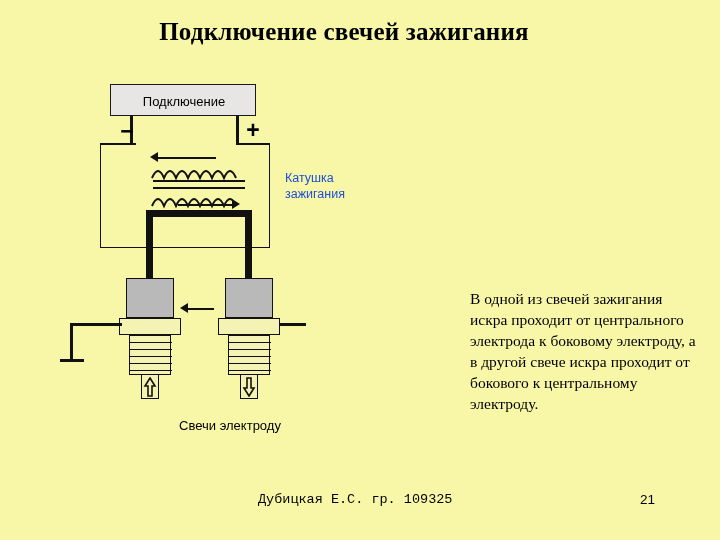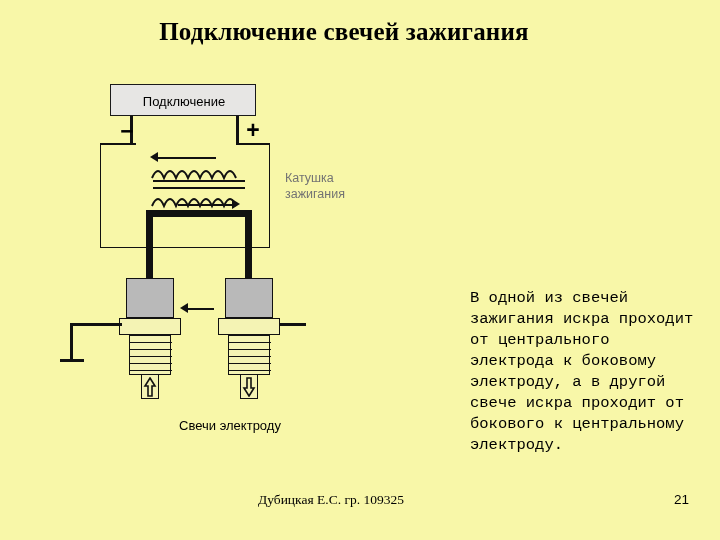--- a/index.html
+++ b/index.html
@@ -133,53 +133,52 @@
   #gap-arrow-line { left: 126px; top: 238px; width: 28px; height: 2px; background: #111; }
   #gap-arrow-head {
     left: 120px; top: 233px; width: 0; height: 0;
     border-top: 5px solid transparent; border-bottom: 5px solid transparent;
     border-right: 8px solid #111;
   }
 
   
   #coil-label {
     left: 225px; top: 100px; width: 150px;
-    font-size: 12.5px; line-height: 16px; color: #737373;
+    font-size: 12.5px; line-height: 16px; color: #1d4ed8;
   }
   #plugs-label {
     left: 60px; top: 348px; width: 220px; text-align: center;
     font-size: 13px; color: #000;
   }
 
   
   #body-text {
     position: absolute;
     left: 470px;
     top: 288px;
     width: 232px;
-    font-family: Liberation Mono, monospace;
+    font-family: Liberation Serif, serif;
     font-size: 15.5px;
     line-height: 21px;
     color: #000;
     text-align: left;
   }
 
   
   #footer-author {
     position: absolute;
     left: 258px; top: 492px;
     font-size: 13.5px; color: #000;
-    font-family: Liberation Serif, serif;
+    font-family: Liberation Mono, monospace;
   }
   #footer-page {
     position: absolute;
     left: 640px; top: 492px;
     font-size: 13.5px; color: #000;
     font-family: "Liberation Sans", sans-serif;
-    margin-left: 34px;
   }
 </style>
 </head>
 <body>
 
 <div id="slide">
 
   <div id="title">Подключение свечей зажигания</div>
 
   <div id="diagram">

